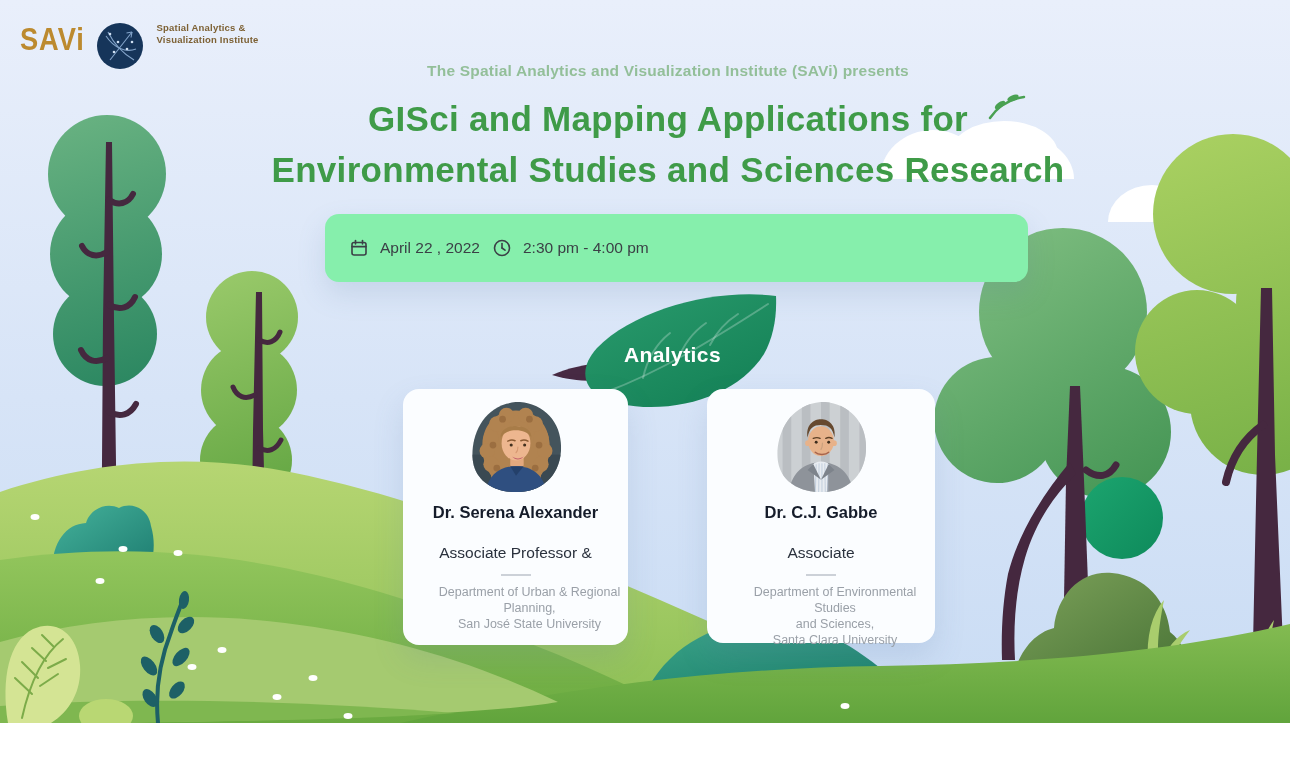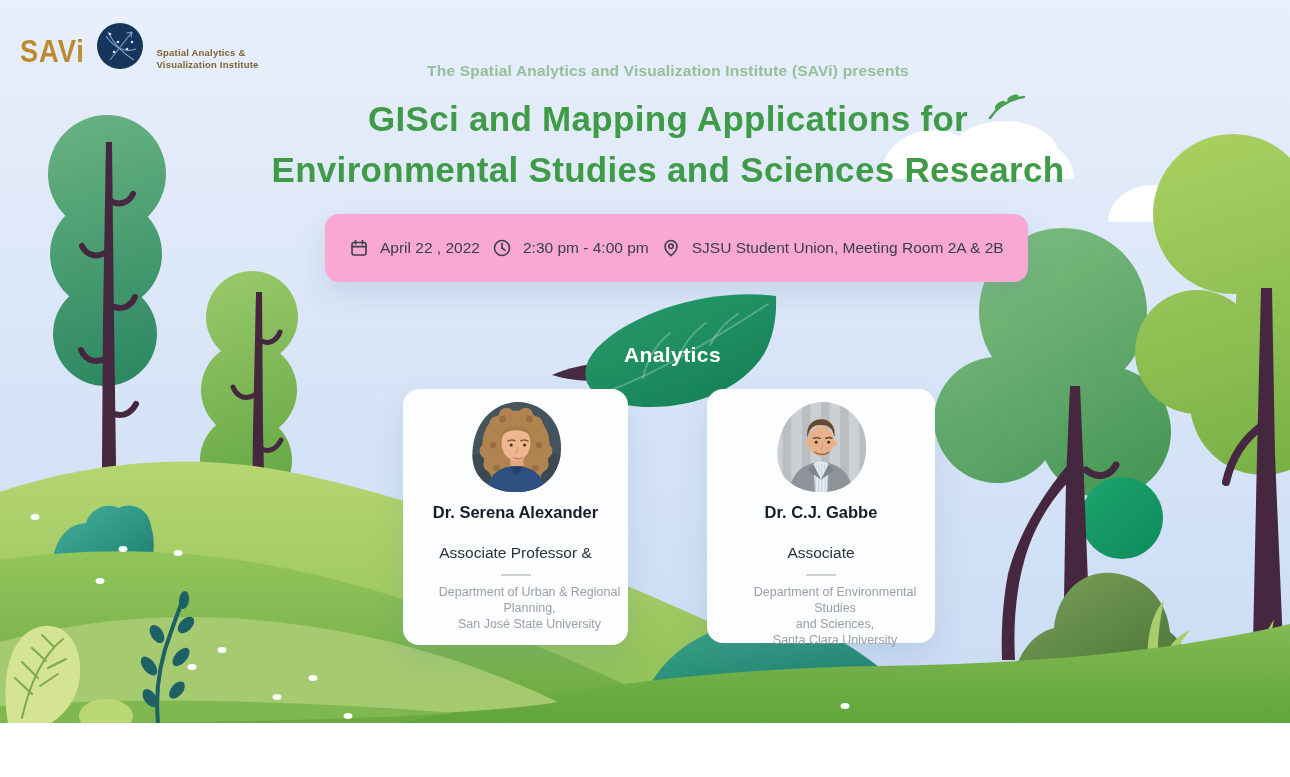--- a/index.html
+++ b/index.html
@@ -2,35 +2,35 @@
 <html><head>
 <meta charset="utf-8">
 <style>
   html,body{margin:0;padding:0;background:#ffffff;}
   .canvas{position:relative;width:1290px;height:777px;background:#ffffff;overflow:hidden;
           font-family:"Liberation Sans",sans-serif;}
   svg{display:block;}
   .bg{position:absolute;left:0;top:0;}
 
   
-  .logo{position:absolute;left:20px;top:22px;display:flex;align-items:flex-end;}
+  .logo{position:absolute;left:20px;top:22px;display:flex;align-items:flex-start;}
   .logo-acronym{font-size:31px;font-weight:700;color:#bc8a2f;letter-spacing:1px;
                 transform:scaleX(.88);transform-origin:left center;}
   .logo-mark{margin-left:2px;}
   .logo-name{margin-left:13px;font-size:9.5px;font-weight:700;color:#7d6134;line-height:11.5px;letter-spacing:.2px;}
 
   
   .tagline{position:absolute;top:62px;left:0;width:100%;text-align:center;transform:translateX(23px);
            font-size:15.5px;font-weight:700;color:#93bf99;letter-spacing:.2px;}
   .title{position:absolute;top:93px;left:0;width:100%;text-align:center;transform:translateX(23px);
          font-size:35px;font-weight:700;color:#3f9b48;line-height:51px;letter-spacing:.3px;}
 
   
   .info-bar{position:absolute;left:325px;top:214px;width:703px;height:68px;box-sizing:border-box;
-            background:#f9a8d4;border-radius:14px;box-shadow:0 12px 28px rgba(96,125,166,.18);
+            background:#86efac;border-radius:14px;box-shadow:0 12px 28px rgba(96,125,166,.18);
             display:flex;align-items:center;padding:0 24px;column-gap:37px;gap:12px;}
   .info-item{display:flex;align-items:center;column-gap:11px;font-size:15.5px;color:#3b4046;white-space:nowrap;}
   .info-item svg{flex:0 0 auto;}
 
   
   .leaf-banner{position:absolute;left:540px;top:288px;width:245px;height:128px;}
   .leaf-label{position:absolute;left:50px;top:55px;width:165px;text-align:center;
               font-size:21px;font-weight:700;color:#ffffff;letter-spacing:.4px;}
 
   
@@ -262,29 +262,20 @@
     </div>
     <div class="info-item">
       <svg width="20" height="20" viewBox="0 0 20 20">
         <g stroke="#3b4046" stroke-width="1.6" fill="none" stroke-linecap="round">
           <circle cx="10" cy="10" r="7.5"></circle>
           <path d="M10,10 L10,5.6"></path>
             <path d="M10,10 L13,12.2"></path>
         </g>
       </svg>
       <span>2:30 pm - 4:00 pm</span>
-    </div>
-    <div class="info-item">
-      <svg width="20" height="20" viewBox="0 0 20 20">
-        <g stroke="#3b4046" stroke-width="1.6" fill="none" stroke-linecap="round">
-          <path d="M10,2.5 C6.7,2.5 4,5.2 4,8.5 C4,13 10,17.5 10,17.5 C10,17.5 16,13 16,8.5 C16,5.2 13.3,2.5 10,2.5 Z"></path>
-          <circle cx="10" cy="8.3" r="2.2"></circle>
-        </g>
-      </svg>
-      <span>SJSU Student Union, Meeting Room 2A &amp; 2B</span>
     </div>
   </div>
 
   <div class="leaf-banner">
     <svg width="245" height="128" viewBox="0 0 245 128">
       <defs>
         <linearGradient id="gLeafBanner" x1="0" y1="0" x2=".8" y2="1">
           <stop offset="0" stop-color="#2a9b6d"></stop>
             <stop offset="1" stop-color="#148156"></stop>
         </linearGradient>

